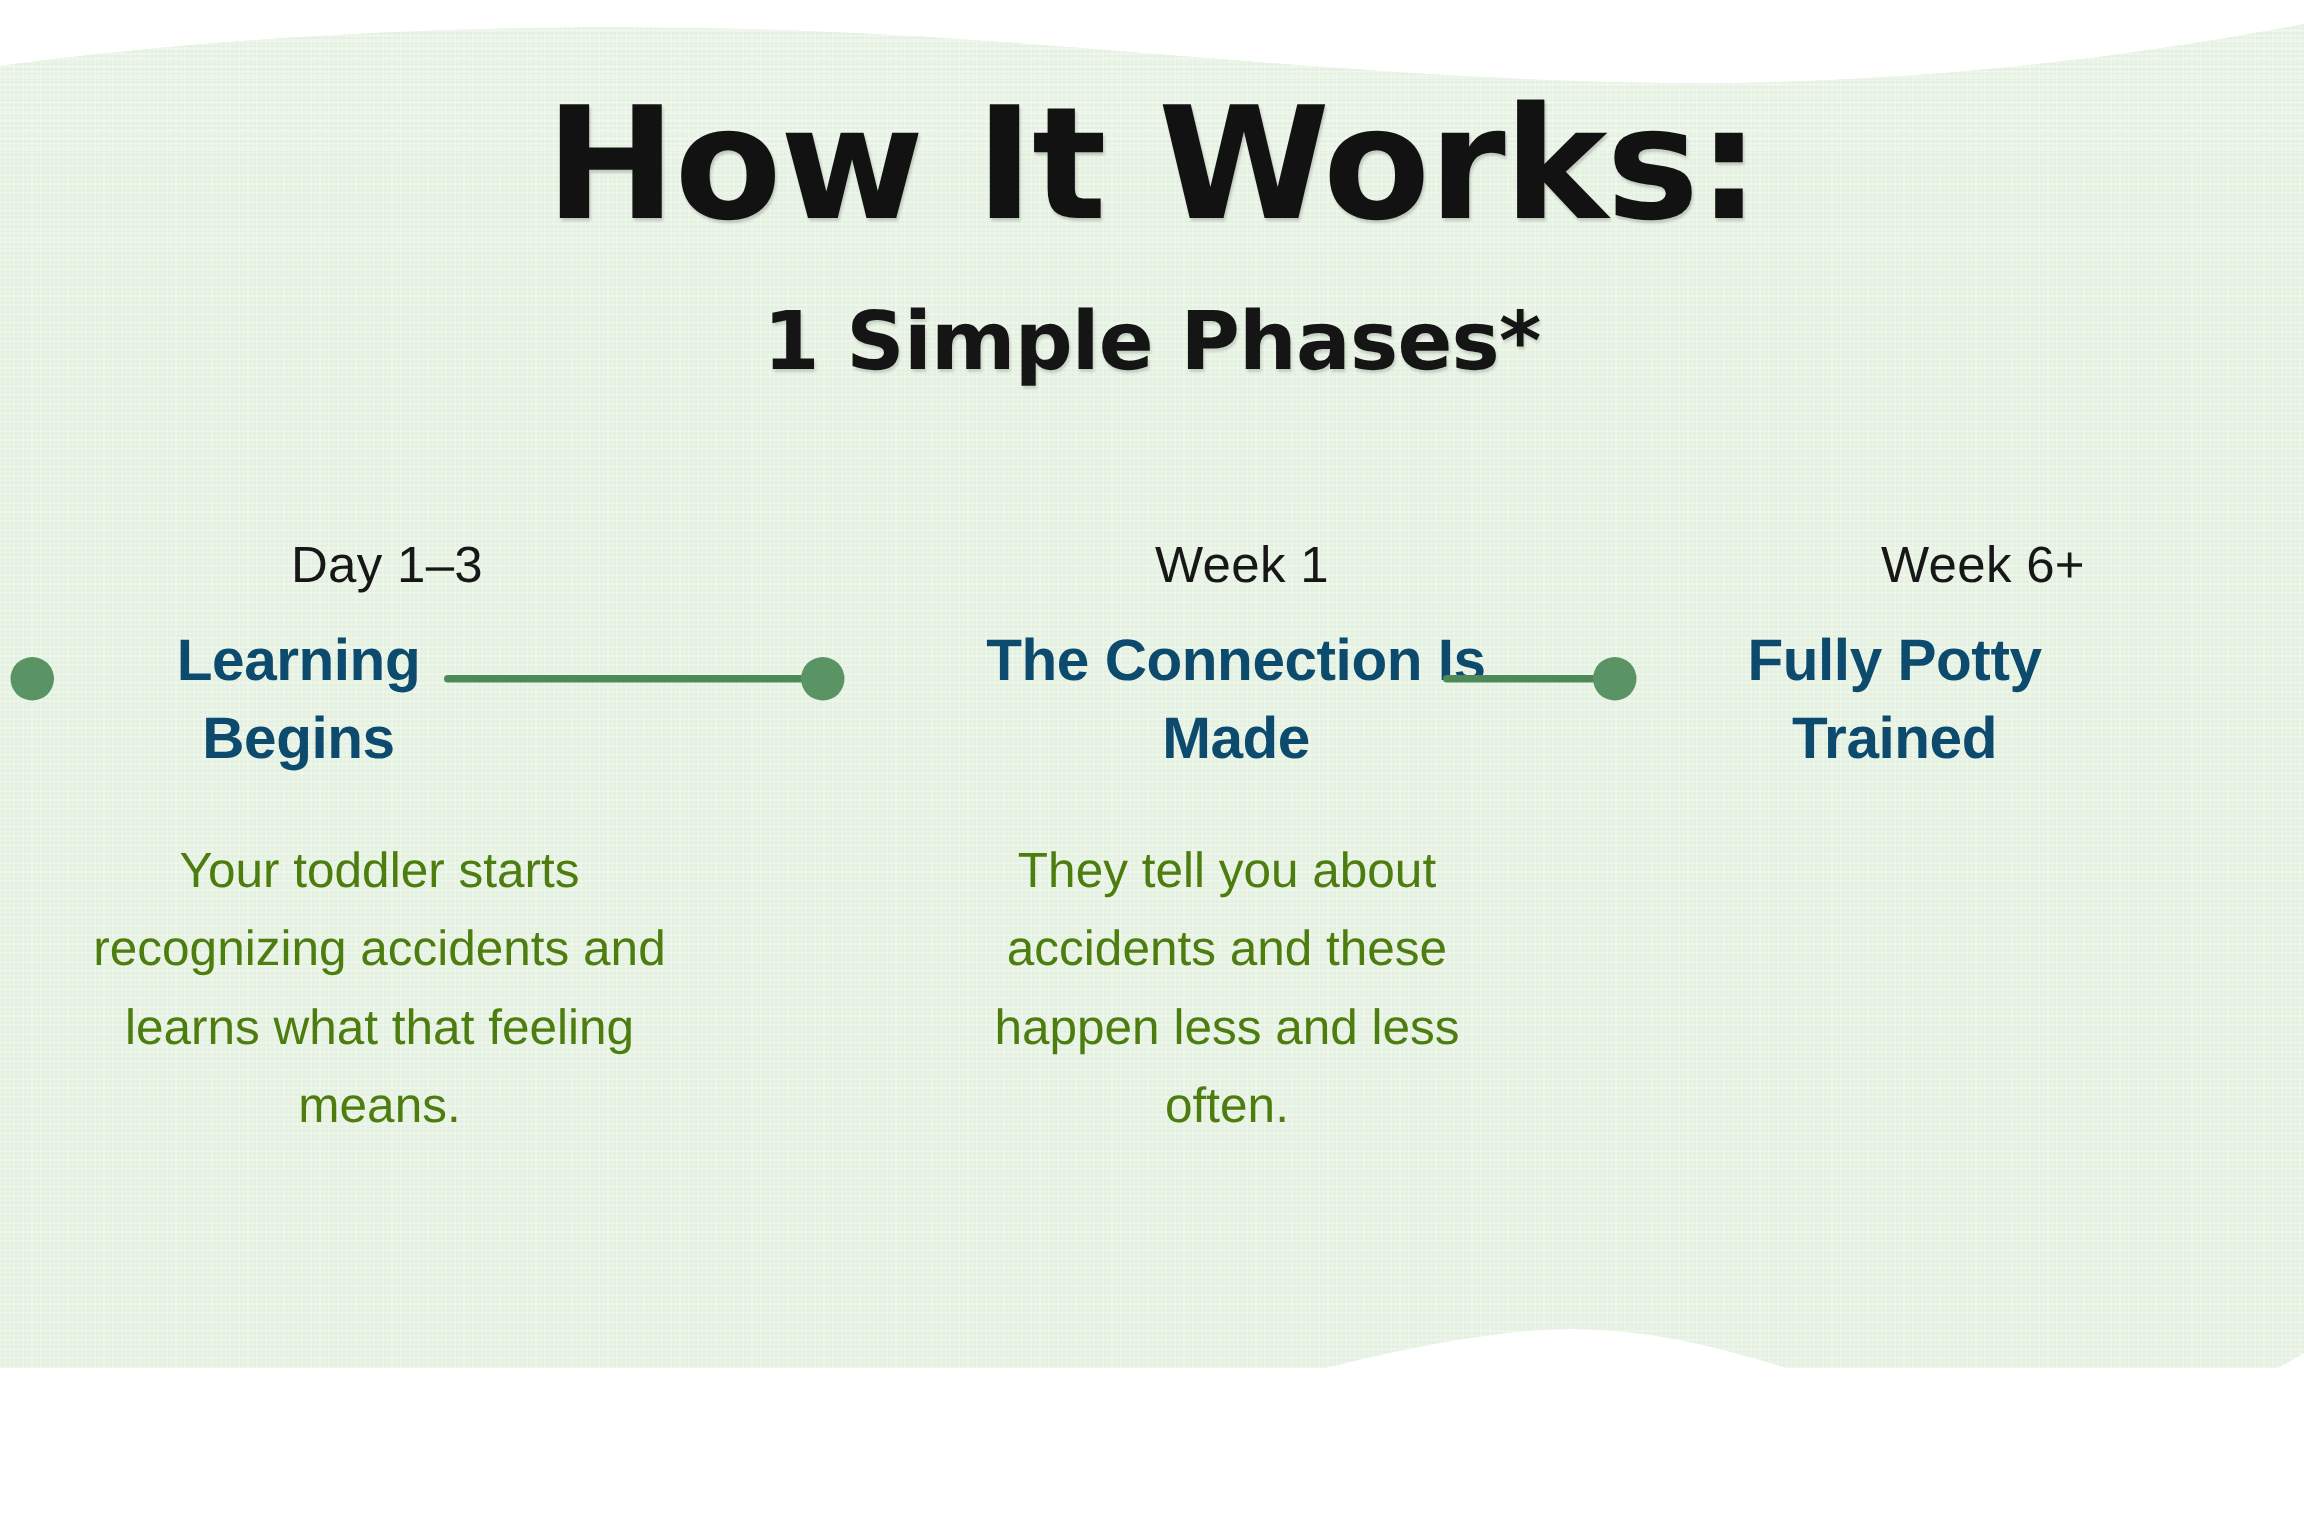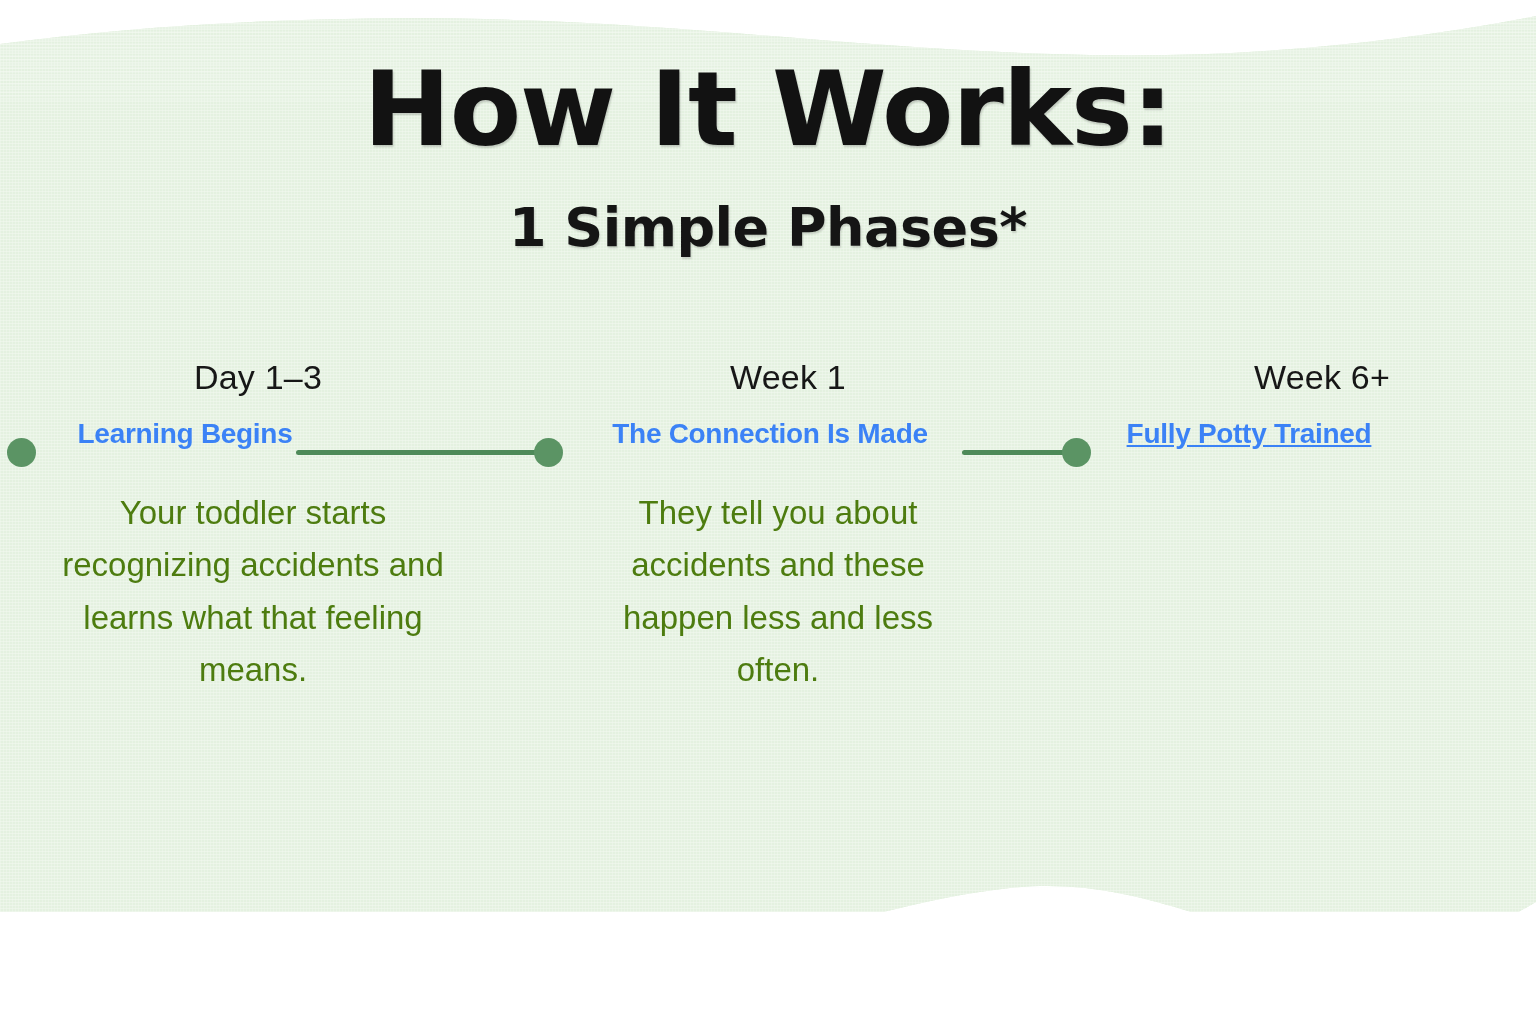--- a/index.html
+++ b/index.html
@@ -76,46 +76,46 @@
     text-shadow: 1px 2px 2px rgba(0,0,0,.15);
   }
 
   
   .phase {
     position: absolute;
     top: 358px;
     text-align: center;
   }
   .phase-1 { left: 58px;   width: 400px; }
-  .phase-2 { left: 588px;  width: 400px; }
+  .phase-2 { left: 628px;  width: 400px; }
   .phase-3 { left: 1112px; width: 420px; }
 
   .eyebrow {
     font-family: "Liberation Sans", sans-serif;
     font-weight: 400;
     font-size: 34px;
     line-height: 1.15;
     color: #171717;
     letter-spacing: .2px;
     margin: 0 0 18px 0;
     white-space: nowrap;
   }
 
   .phase-title {
     font-family: "Liberation Sans", sans-serif;
     font-weight: 700;
-    font-size: 28px;
+    font-size: 39px;
     line-height: 1.34;
-    color: #3b82f6;
+    color: #0c4a6e;
     letter-spacing: -.3px;
-    margin: 0 0 34px 2px;
+    margin: 0 0 34px 16px;
   }
   .phase-1 .phase-title { width: 250px; }
   .phase-2 .phase-title { width: 360px; }
-  .phase-3 .phase-title { width: 270px; text-decoration: underline; }
+  .phase-3 .phase-title { width: 270px; }
 
   .phase-body {
     font-family: "Liberation Sans", sans-serif;
     font-weight: 400;
     font-size: 33px;
     line-height: 1.59;
     color: #4d7c0f;
   }
   .phase-1 .phase-body { width: 390px; }
   .phase-2 .phase-body { width: 380px; }

